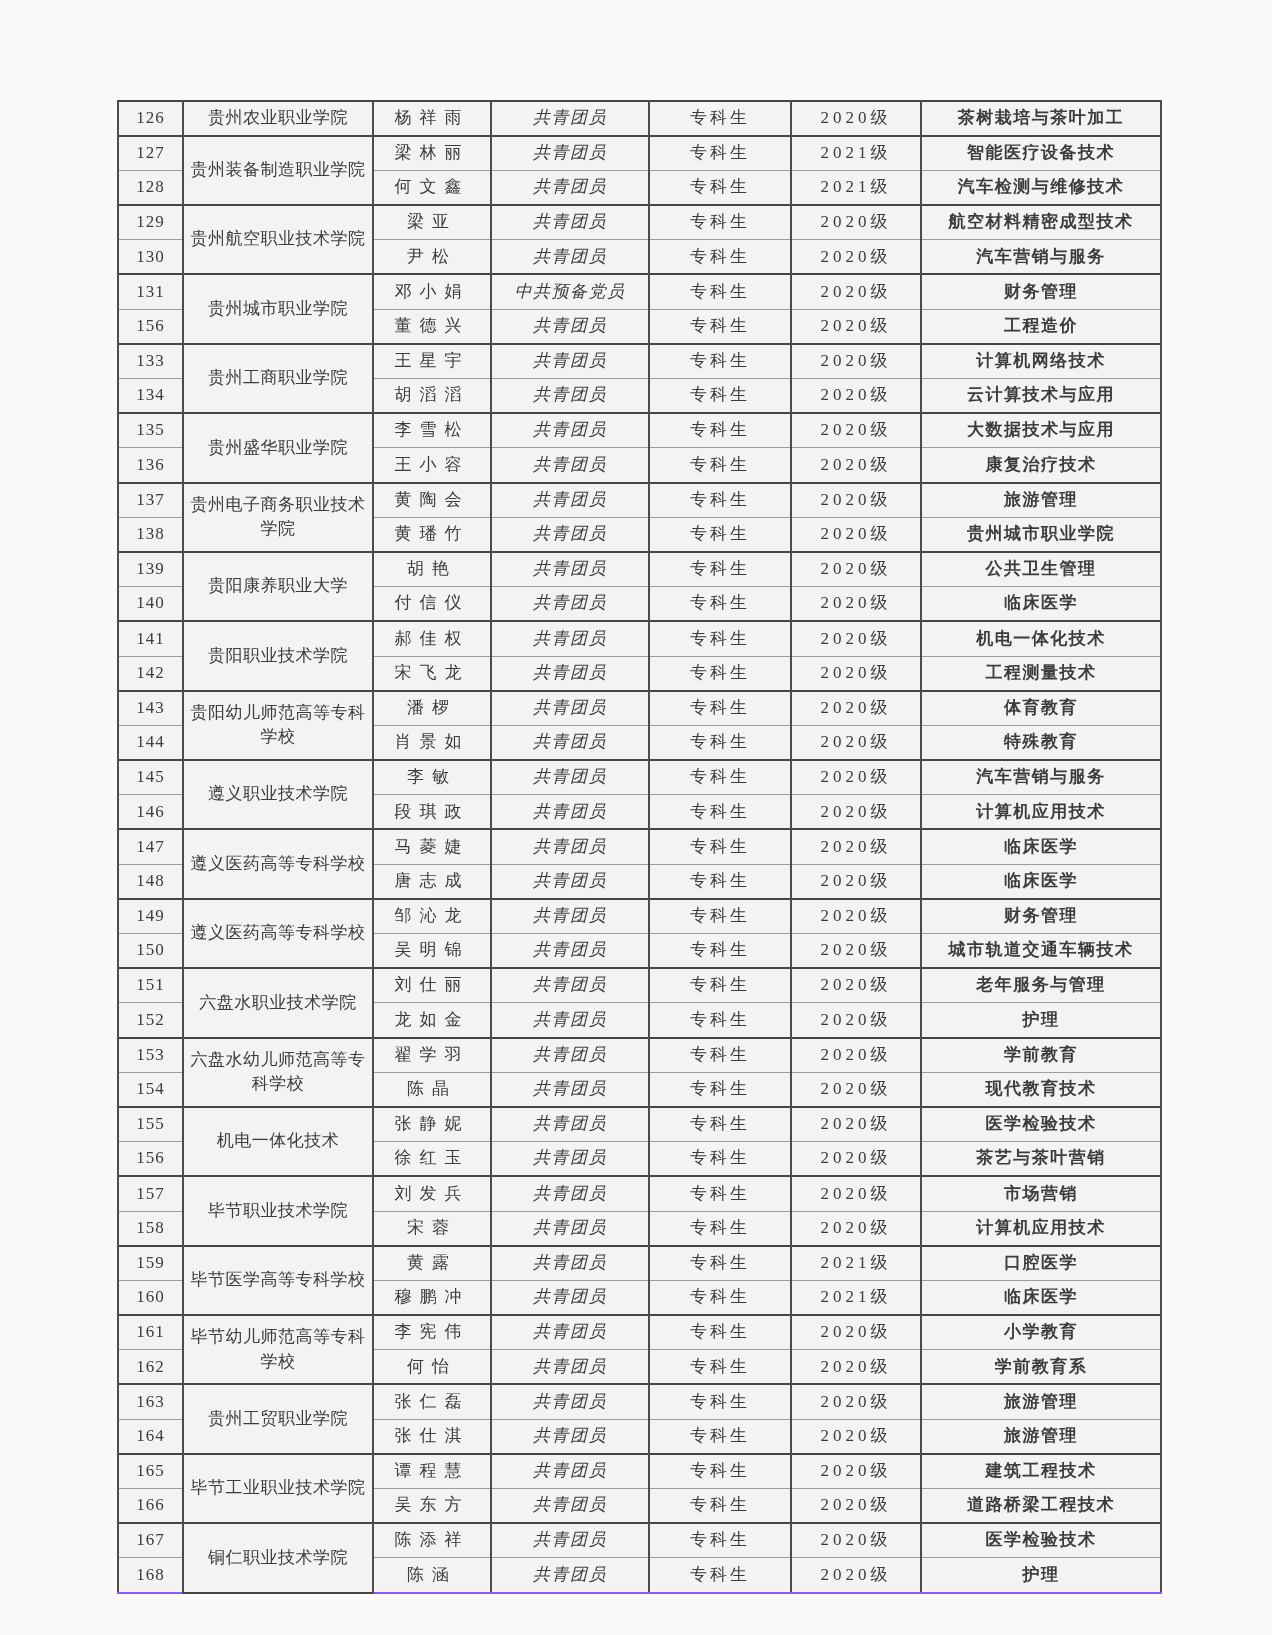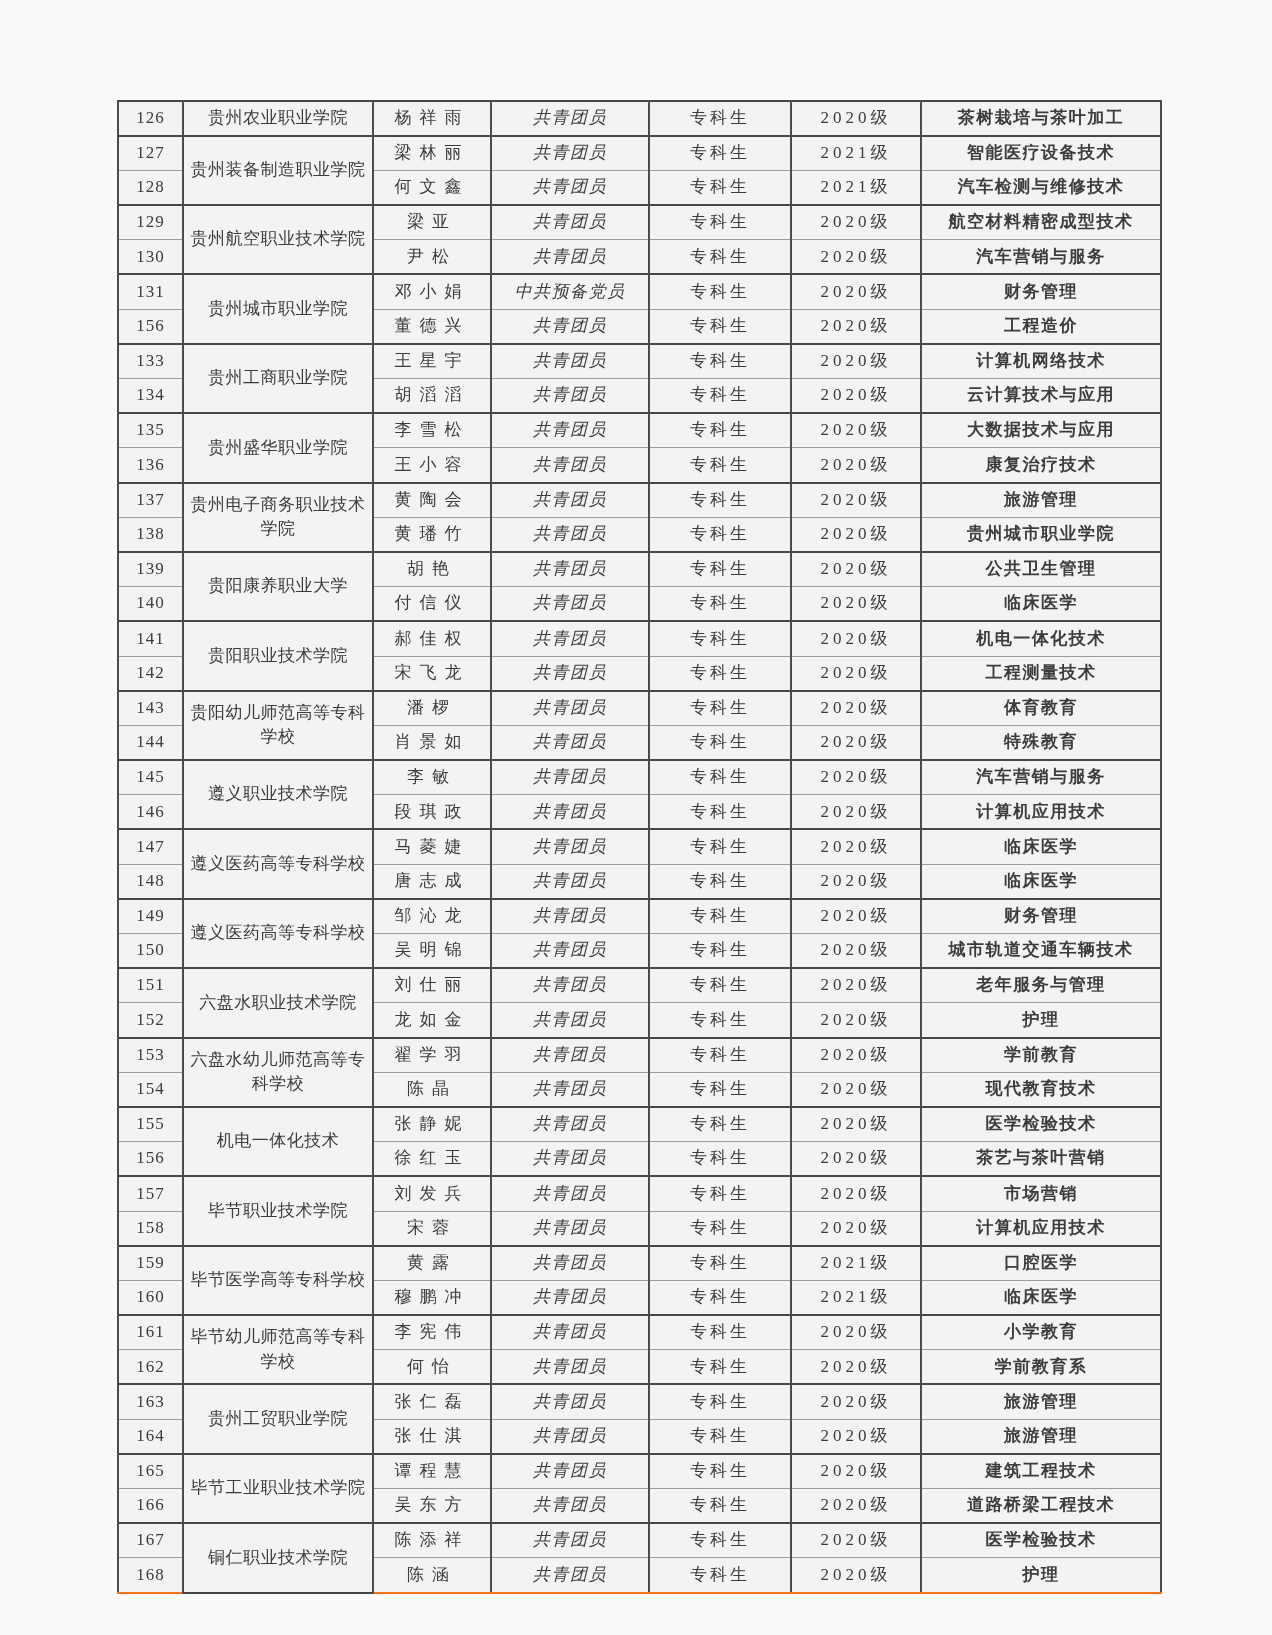--- a/index.html
+++ b/index.html
@@ -34,21 +34,21 @@
     
     border-top: 1px solid #9d9d9d;
     border-bottom: 1px solid #9d9d9d;
     
     border-left: 2px solid #4c4c4c;
     border-right: 2px solid #4c4c4c;
     overflow: hidden;
   }
   
   table.roster tr.group-start td { border-top: 2px solid #454545; }
-  table.roster tr:last-child td { border-bottom: 2px solid #f97316; }
+  table.roster tr:last-child td { border-bottom: 2px solid #8b5cf6; }
 
   td.c-no {
     font-family: "Liberation Sans", "DejaVu Sans", sans-serif;
     color: #4a4a4a;
     letter-spacing: 1px;
   }
   td.c-school { padding: 2px 1px; letter-spacing: 0.5px; }
   td.c-name   { letter-spacing: 8px; padding-left: 8px; }
   td.c-pol    { letter-spacing: 1.5px; padding-left: 1.5px; font-style: italic; }
   td.c-type   { letter-spacing: 3px;  padding-left: 3px; margin-left: 8px; }

